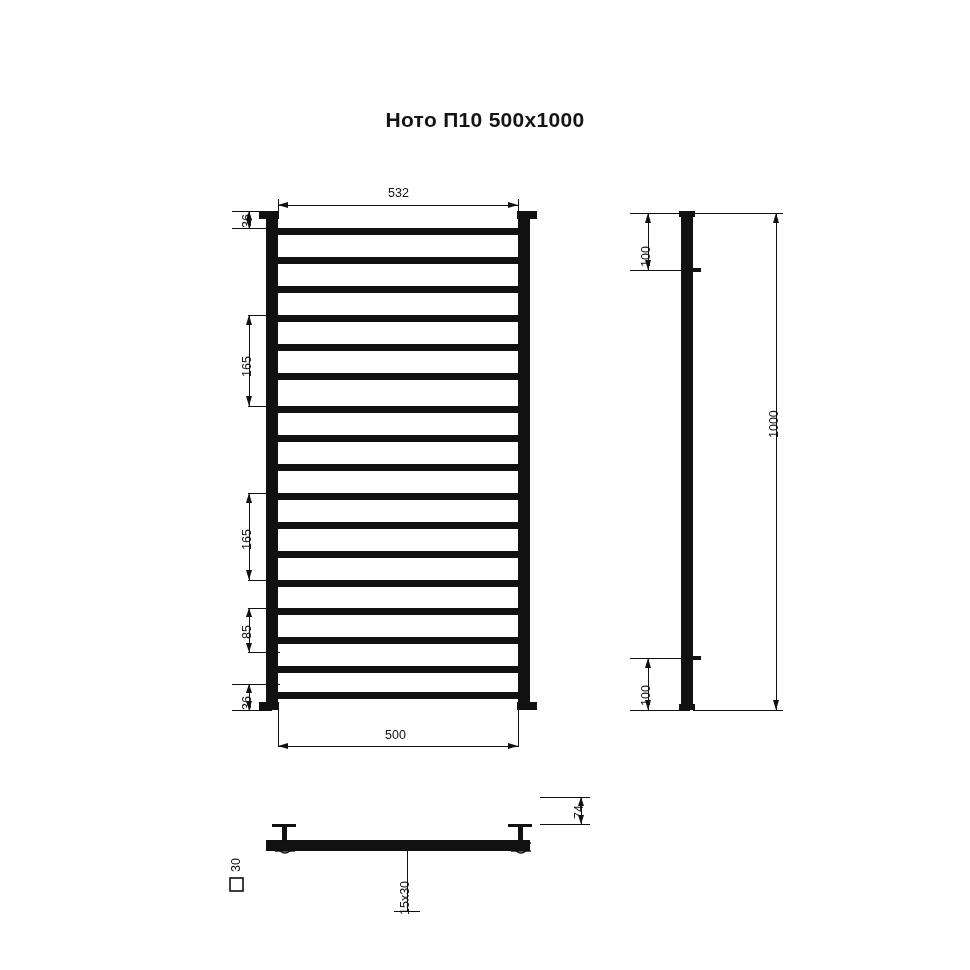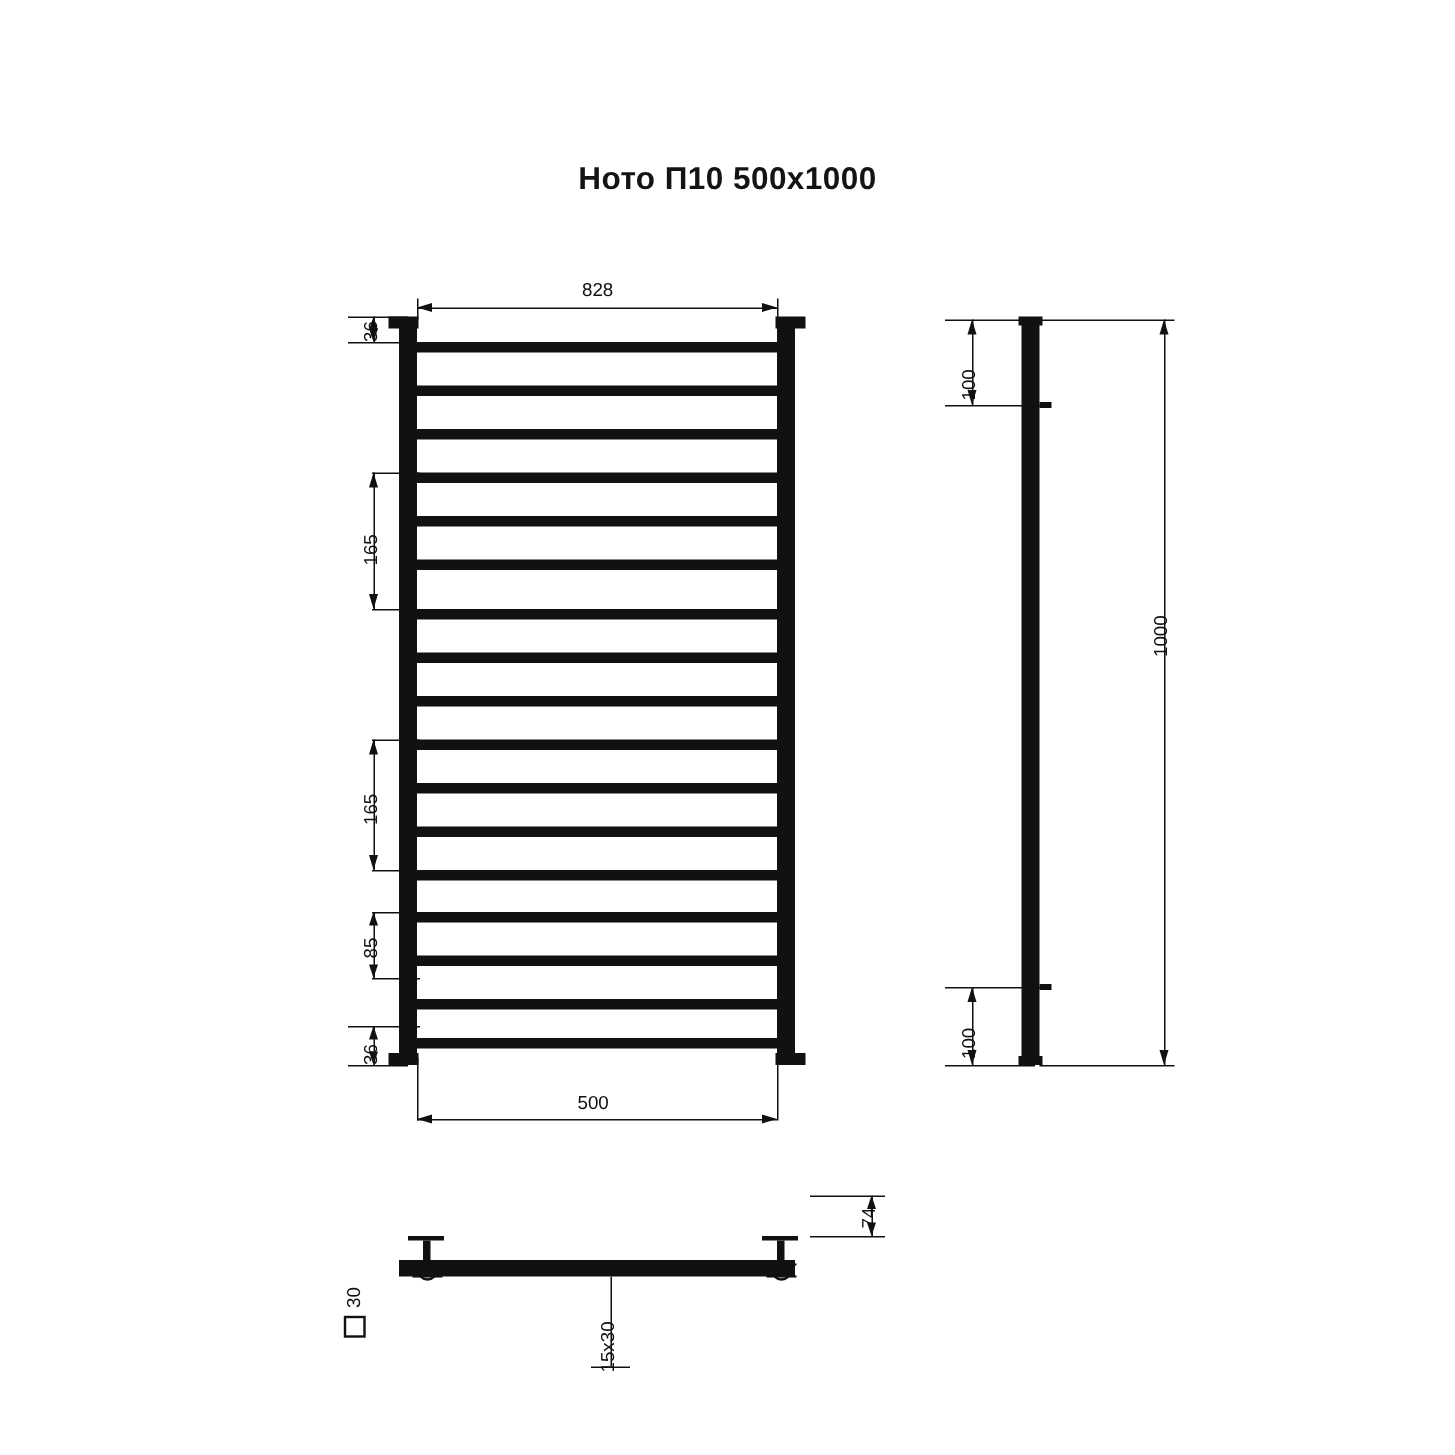--- a/index.html
+++ b/index.html
@@ -97,21 +97,21 @@
     <div class="rect" style="left:278px; top:666px; width:240px; height:7px;"></div>
     <div class="rect" style="left:278px; top:692px; width:240px; height:7px;"></div>
 
     <div class="hline" style="left:278px; top:205px; width:240px;"></div>
     <div class="vline" style="left:278px; top:199px; height:14px;"></div>
     <div class="vline" style="left:518px; top:199px; height:14px;"></div>
     <svg class="arrowsvg" style="left:270px; top:198px;" width="260" height="16">
       <polygon points="8,7 18,4 18,10" fill="#111111"></polygon>
       <polygon points="248,7 238,4 238,10" fill="#111111"></polygon>
     </svg>
-    <div class="dimtext" style="left:388px; top:186px;">828</div>
+    <div class="dimtext" style="left:388px; top:186px;">532</div>
 
     <div class="hline" style="left:232px; top:211px; width:40px;"></div>
     <div class="hline" style="left:232px; top:228px; width:48px;"></div>
     <div class="vline" style="left:249px; top:211px; height:17px;"></div>
     <svg class="arrowsvg" style="left:243px; top:205px;" width="14" height="32">
       <polygon points="6,6 3,15 9,15" fill="#111111"></polygon>
       <polygon points="6,23 3,14 9,14" fill="#111111"></polygon>
     </svg>
     <div class="dimtext vert" style="left:240px; top:228px;">36</div>
 

